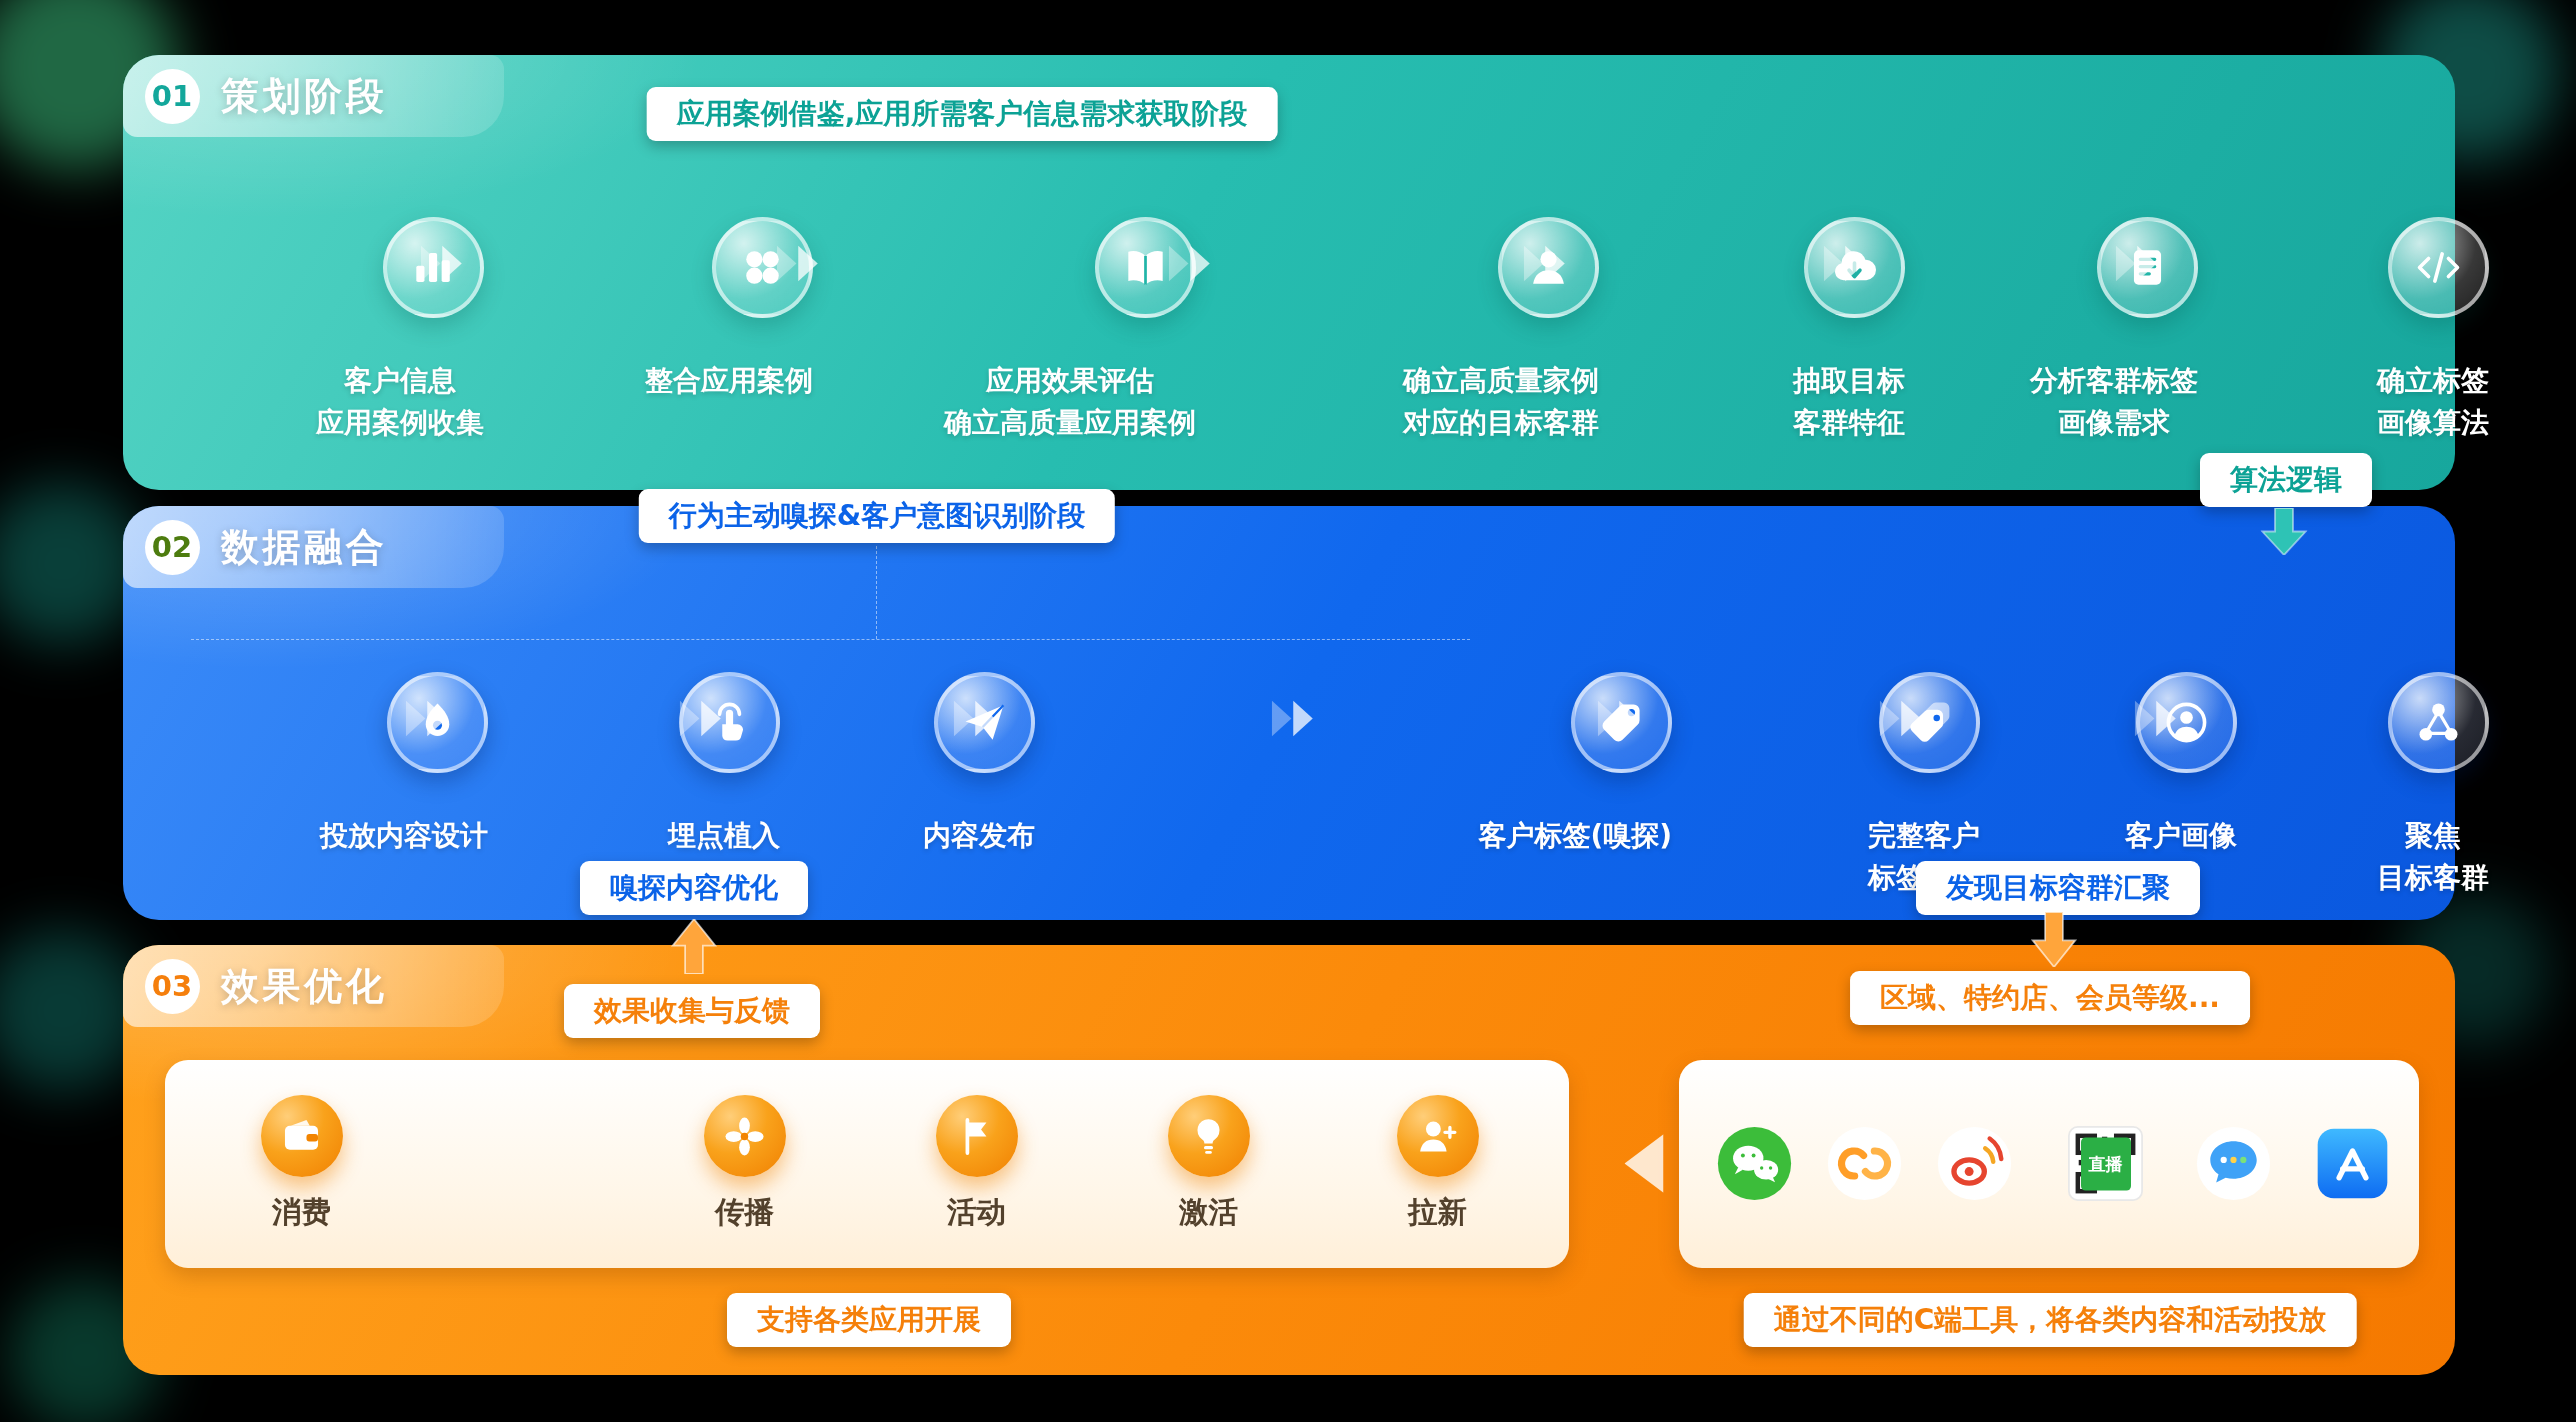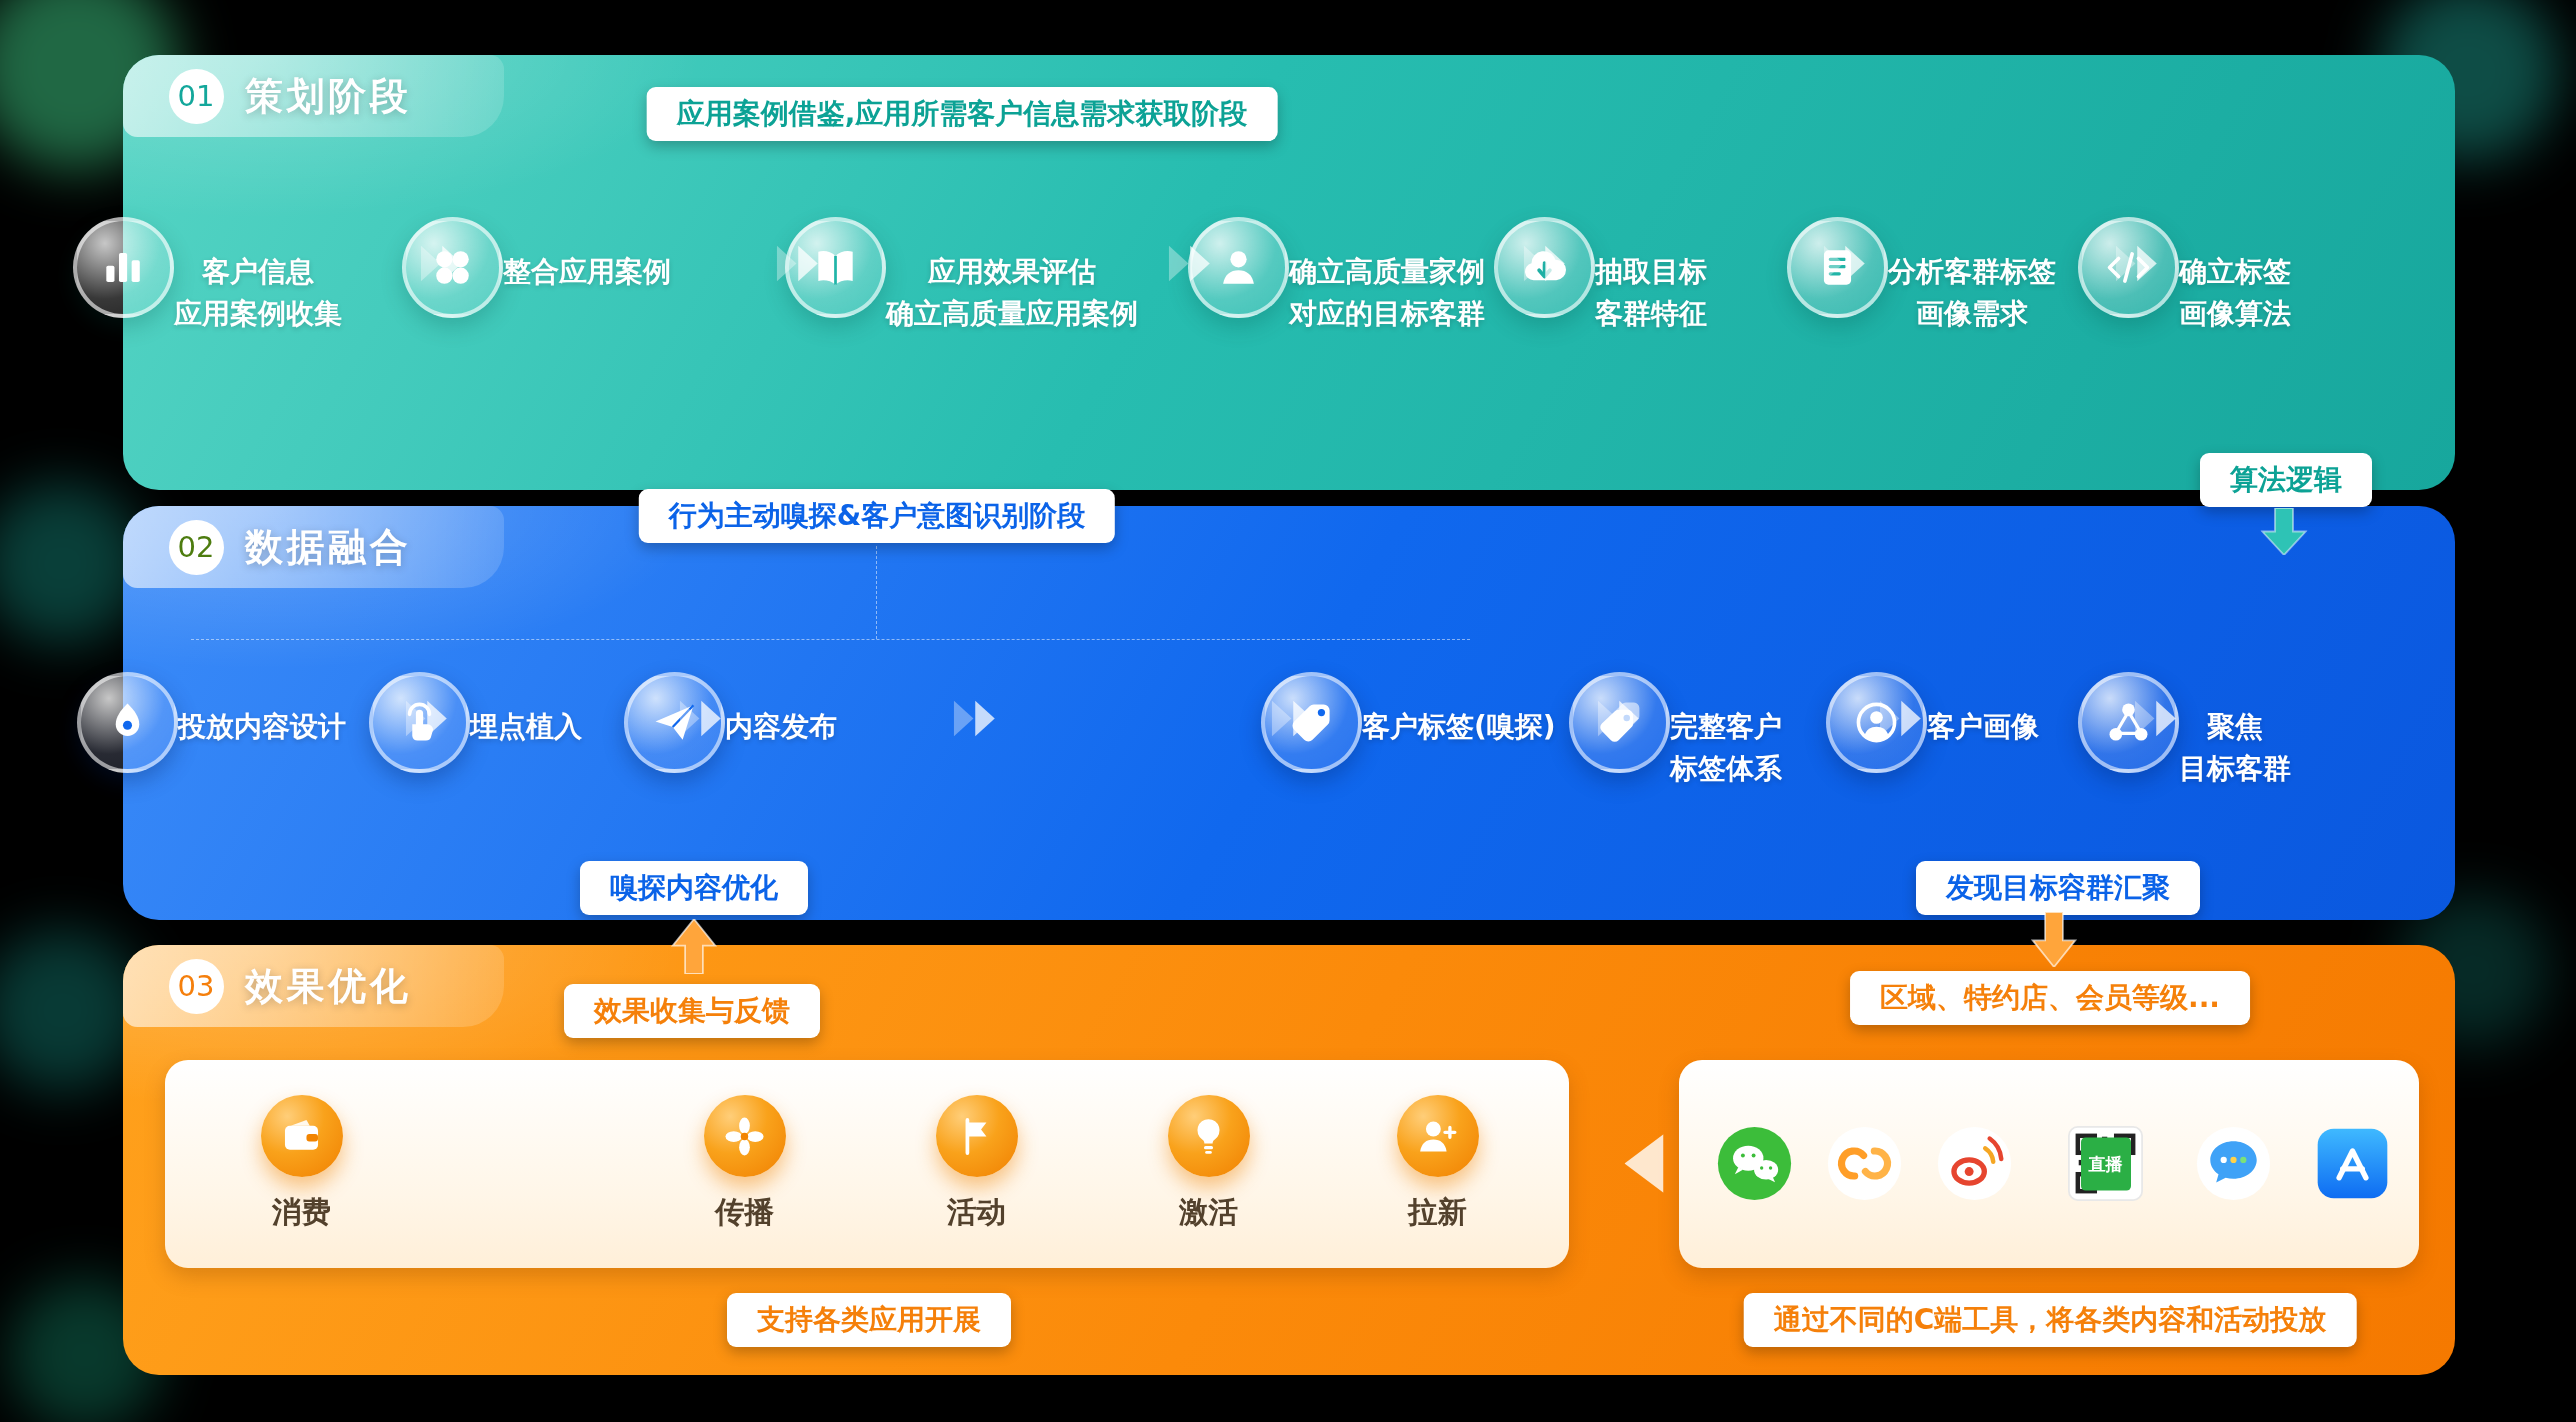--- a/index.html
+++ b/index.html
@@ -14,33 +14,33 @@
   .band3{top:945px;height:430px;background:linear-gradient(120deg,#FFA11C 0%,#FB8A0A 50%,#F57900 100%);}
   .band::before{content:"";position:absolute;inset:0;border-radius:36px;
       background:radial-gradient(626px 233px at 6% 0%,rgba(255,255,255,.22),transparent 70%);}
 
   
   .badge{position:absolute;display:flex;align-items:center;gap:21.5px;width:381px;height:82px;
          padding-left:21.5px;box-sizing:border-box;
          background:linear-gradient(100deg,rgba(255,255,255,.62),rgba(255,255,255,.14));
          border-radius:36px 14.3px 41px 14.3px;}
   .badge .num{width:55px;height:55px;border-radius:50%;background:#fff;display:flex;
-              align-items:center;justify-content:center;font-size:29px;font-weight:400;flex:0 0 auto;margin-left:24px;}
+              align-items:center;justify-content:center;font-size:29px;font-weight:700;flex:0 0 auto;}
   .badge .ttl{font-size:38px;font-weight:800;color:#fff;letter-spacing:3.6px;
               text-shadow:0 1.8px 9px rgba(0,0,0,.22);}
   .n-teal{color:#13A79B}.n-blue{color:#4d7c0f}.n-orange{color:#F57F0C}
 
   
   .pill{position:absolute;transform:translateX(-50%);background:#fff;border-radius:9px;height:54px;
         line-height:54px;padding:0 30px;font-size:28px;font-weight:700;white-space:nowrap;
         box-shadow:0 5.4px 14.3px rgba(0,0,0,.25);z-index:6;}
   .pill.teal{color:#0CA295}.pill.blue{color:#0B63E8}.pill.orange{color:#F5800A}
 
   
-  .step{position:absolute;width:411px;margin-left:-206px;display:flex;flex-direction:row;align-items:flex-start;}
+  .step{position:absolute;width:411px;margin-left:-206px;display:flex;flex-direction:column;align-items:flex-end;gap:8px;}
   .step .label{margin-top:34px;font-size:28px;font-weight:700;color:#fff;text-align:center;
                white-space:pre-line;line-height:1.5;text-shadow:0 1.8px 5.4px rgba(0,0,0,.18);}
   .icon-circle{width:93px;height:93px;border-radius:50%;display:flex;align-items:center;justify-content:center;}
   .p1 .icon-circle{background:radial-gradient(circle at 30% 24%,rgba(255,255,255,.78),rgba(255,255,255,.22) 58%,rgba(255,255,255,.12));
        border:4.5px solid rgba(255,255,255,.6);box-shadow:0 9px 21.5px rgba(0,70,60,.22);}
   .p2 .icon-circle{background:radial-gradient(circle at 30% 24%,rgba(255,255,255,.78),rgba(198,210,255,.2) 58%,rgba(185,200,255,.14));
        border:4.5px solid rgba(255,255,255,.55);box-shadow:0 9px 21.5px rgba(0,30,90,.3);}
   .icon-circle svg{width:47px;height:47px;}
 
   .arr{position:absolute;transform:translateX(-50%);z-index:3;}

